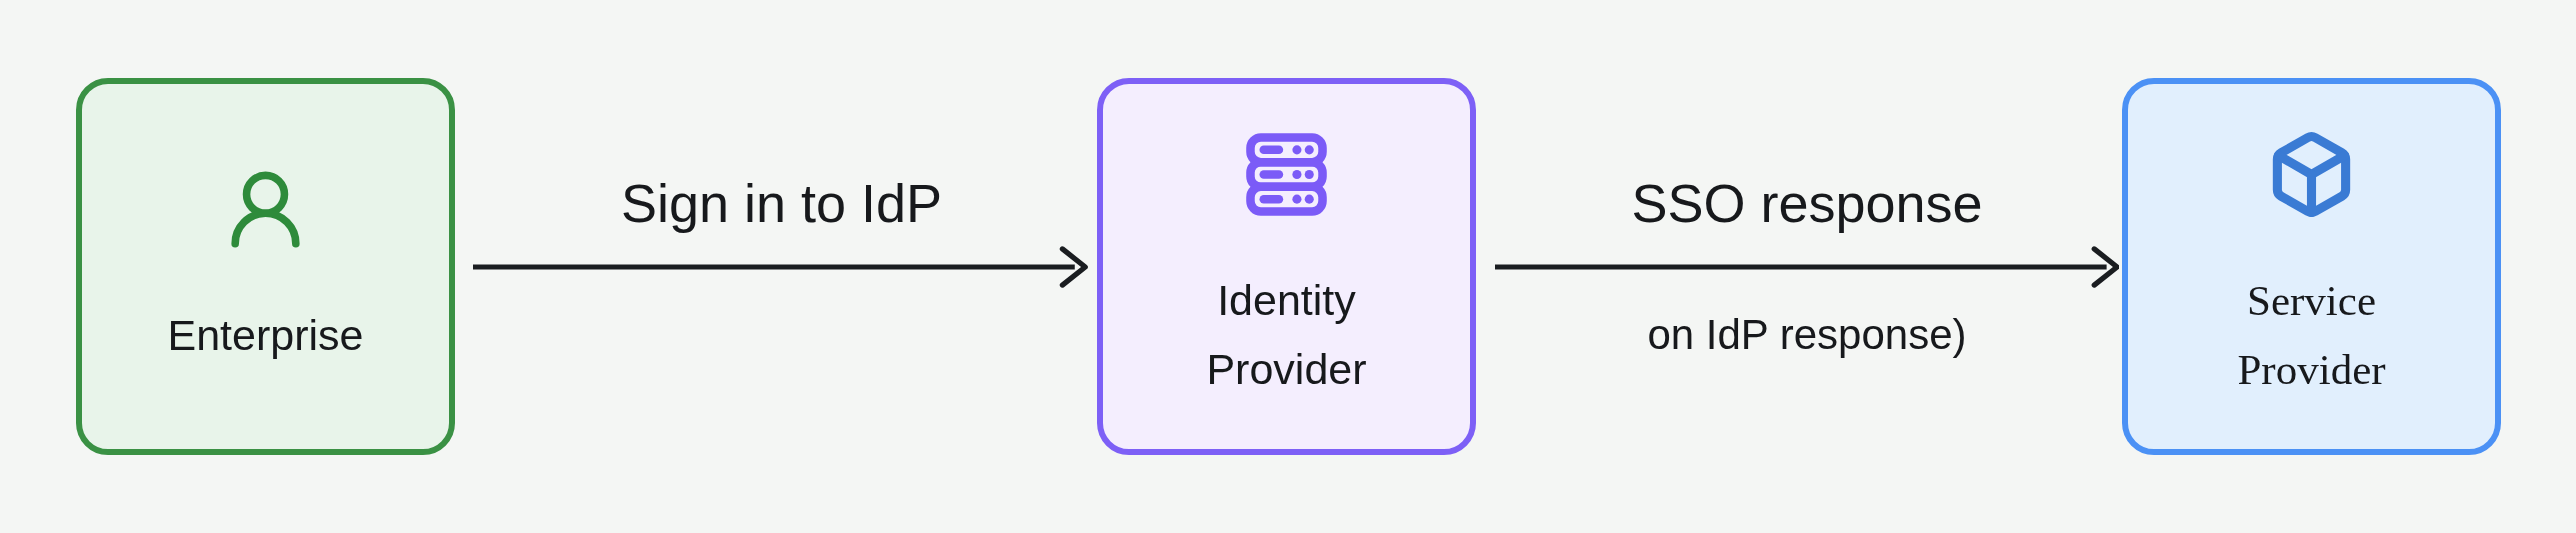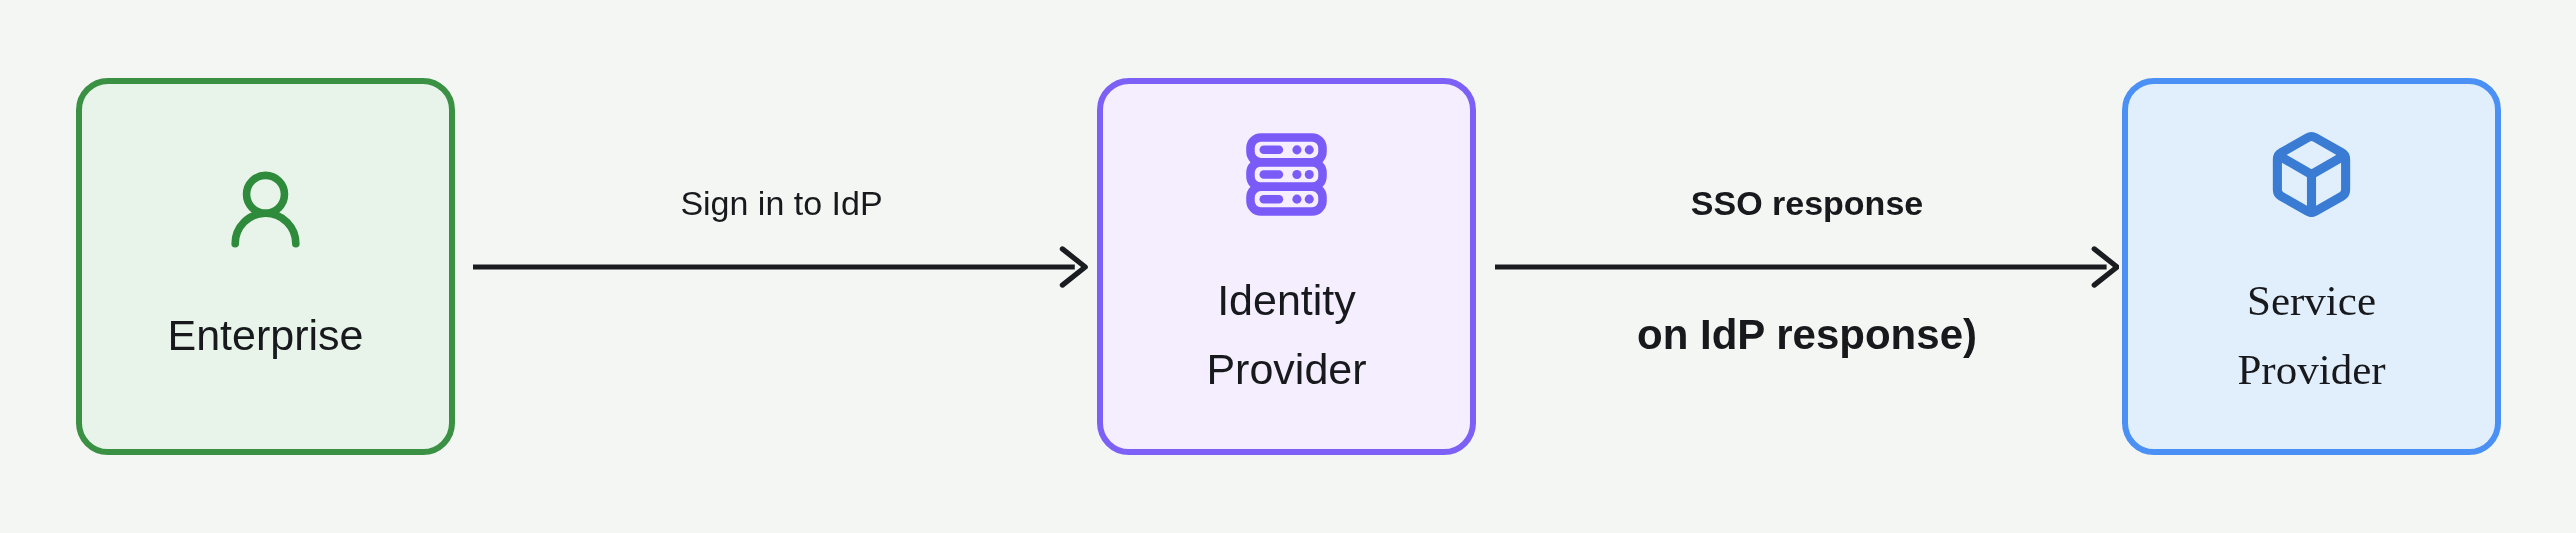--- a/index.html
+++ b/index.html
@@ -41,41 +41,41 @@
     font-size: 43px;
     line-height: 69px;
     text-align: center;
     white-space: nowrap;
   }
   .edge-arrow { position: absolute; top: 246px; }
   .edge-label {
     position: absolute;
     top: 179px;
     color: var(--text, #17191c);
-    font-size: 34px;
+    font-size: 54px;
     line-height: 48px;
     text-align: center;
     white-space: nowrap;
   }
   .edge-sublabel {
     position: absolute;
     top: 303px;
     color: var(--text, #17191c);
     font-size: 42px;
     line-height: 63px;
     text-align: center;
     white-space: nowrap;
   }
   .node-1 { left: 76px; }
   .node-2 { left: 1097px; }
   .node-3 { left: 2122px; font-family: Liberation Serif, serif; }
   .arrow-1 { left: 473px; }
   .arrow-2 { left: 1495px; }
   .elabel-1 { left: 473px; width: 617px; }
-  .elabel-2 { left: 1495px; width: 624px; font-weight: bold; }
+  .elabel-2 { left: 1495px; width: 624px; }
 </style>
 </head>
 <body>
 
 <div class="canvas" style="--bg: #f4f6f4; --text: #17191c; --arrow: #1a1d20;">
 
   <div class="node node-1" style="--node-border: #3a9144; --node-fill: #e8f4ea; --node-icon: #2e8b3b;">
     <span class="node-icon">
       <svg viewBox="0 0 24 24" fill="none" stroke="currentColor" stroke-width="2" stroke-linecap="round" stroke-linejoin="round">
         <circle cx="12" cy="8" r="5"></circle>

